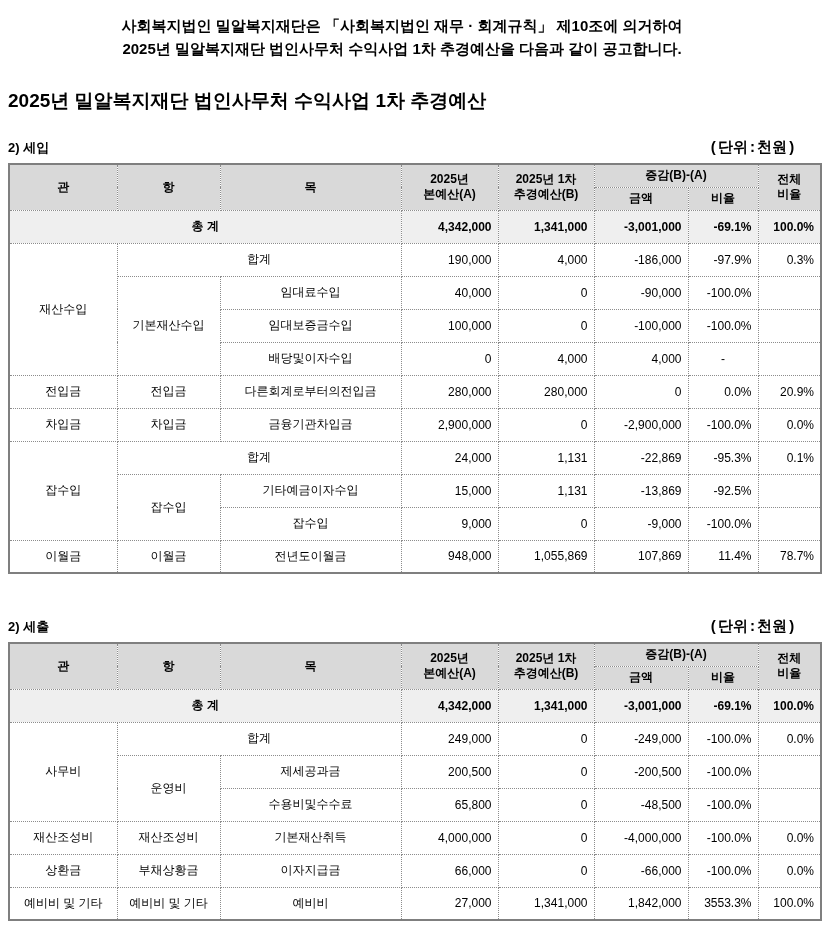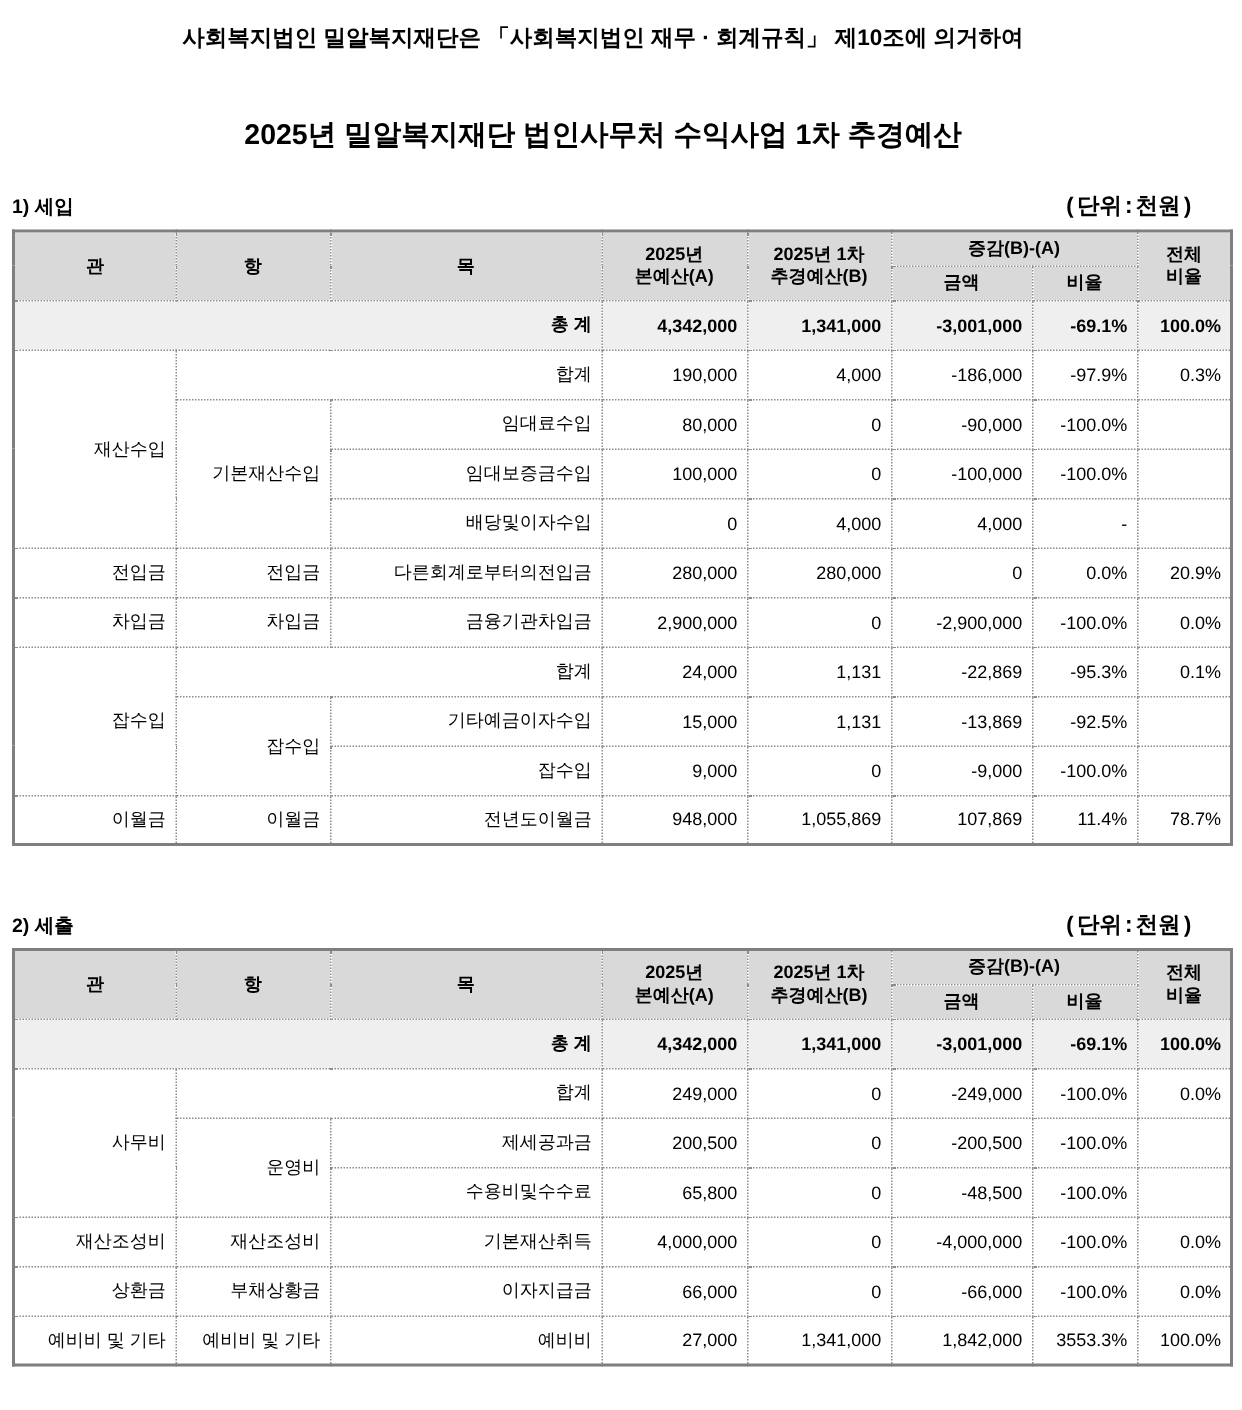--- a/index.html
+++ b/index.html
@@ -14,24 +14,23 @@
   .page { padding: 14px 8px 0 8px; width: 804px; }
 
   .announcement {
     text-align: center;
     font-weight: bold;
     font-size: 15px;
     line-height: 23px;
   }
 
   .doc-title {
-    text-align: center;
     font-weight: bold;
     font-size: 19px;
-    margin-top: 43px;
+    margin-top: 30px;
     line-height: 22px;
   }
 
   .section-head {
     display: flex;
     justify-content: space-between;
     align-items: flex-end;
     margin-bottom: 6px;
   }
   .section-head.first { margin-top: 26px; }
@@ -59,36 +58,37 @@
     height: 23px;
     line-height: 15px;
     white-space: pre-line;
     padding: 0 2px;
   }
   table.budget tbody td { height: 33px; background: #ffffff; }
   table.budget tbody tr.total td {
     background: var(--total-bg, #efefef);
     font-weight: bold;
   }
-  td.ctr { text-align: right; margin-left: 11px; }
+  td.ctr { text-align: center; margin-left: 11px; }
   td.num { text-align: right; }
 </style>
 </head>
 <body>
 
 <div class="page">
 
   <div class="announcement">
     <div>사회복지법인 밀알복지재단은 「사회복지법인 재무 · 회계규칙」 제10조에 의거하여</div>
+    <div>2025년 밀알복지재단 법인사무처 수익사업 1차 추경예산을 다음과 같이 공고합니다.</div>
   </div>
 
   <div class="doc-title">2025년 밀알복지재단 법인사무처 수익사업 1차 추경예산</div>
 
   <div class="section-head first">
-    <span class="section-label">1) 세입</span>
+    <span class="section-label">2) 세입</span>
     <span class="unit-note">(단위:천원)</span>
   </div>
 
   <table class="budget">
     <colgroup>
       <col style="width:108px">
         <col style="width:103px">
         <col style="width:181px">
       <col style="width:97px">
         <col style="width:96px">
@@ -128,21 +128,21 @@
           <td colspan="2" class="ctr">합계</td>
           <td class="num">190,000</td>
           <td class="num">4,000</td>
           <td class="num">-186,000</td>
           <td class="num">-97.9%</td>
           <td class="num">0.3%</td>
         </tr>
         <tr>
           <td rowspan="3" class="ctr">기본재산수입</td>
           <td class="ctr">임대료수입</td>
-          <td class="num">80,000</td>
+          <td class="num">40,000</td>
           <td class="num">0</td>
           <td class="num">-90,000</td>
           <td class="num">-100.0%</td>
           <td class="num"></td>
         </tr>
         <tr>
           <td class="ctr">임대보증금수입</td>
           <td class="num">100,000</td>
           <td class="num">0</td>
           <td class="num">-100,000</td>

